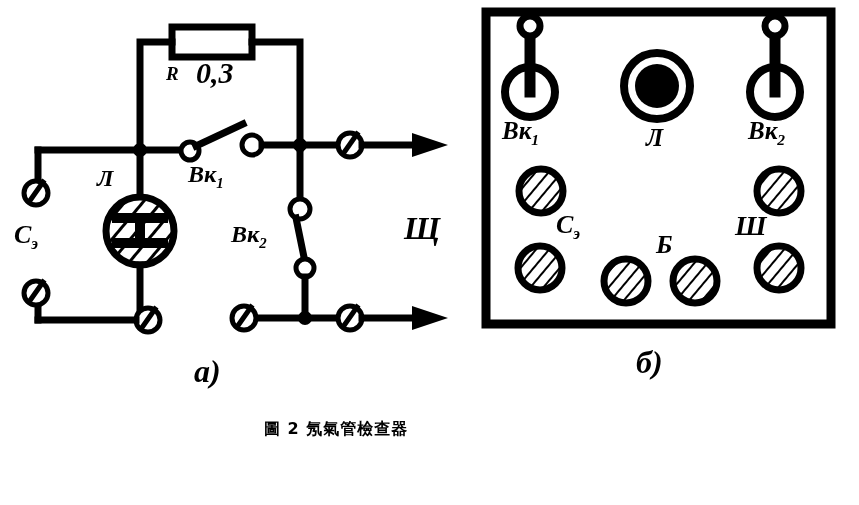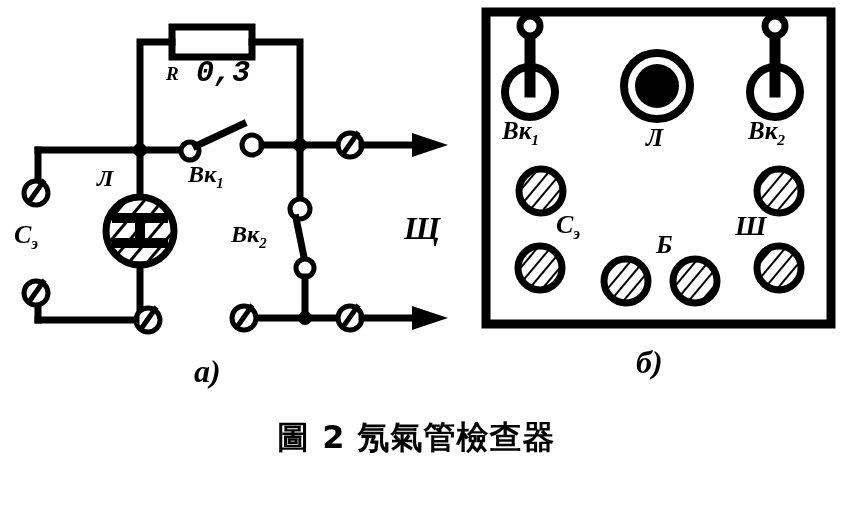--- a/index.html
+++ b/index.html
@@ -181,21 +181,21 @@
         <circle cx="626" cy="281" r="22" class="stroke" stroke-width="7"></circle>
 
         <circle cx="695" cy="281" r="22" fill="url(#hatchHole)"></circle>
         <circle cx="695" cy="281" r="22" class="stroke" stroke-width="7"></circle>
       </g>
     </g>
   </svg>
 
   <div class="lbl" style="left:166px; top:64px; font-size:19px;">R</div>
 
-  <div class="lbl" style="left:196px; top:58px; font-size:30px;font-family:Liberation Mono, monospace;">0,3</div>
+  <div class="lbl" style="left:196px; top:58px; font-size:30px;">0,3</div>
 
   <div class="lbl" style="left:97px; top:166px; font-size:24px;">Л</div>
 
   <div class="lbl" style="left:188px; top:162px; font-size:24px;"><span>Вк</span><span class="sub">1</span></div>
 
   <div class="lbl" style="left:231px; top:222px; font-size:24px;"><span>Вк</span><span class="sub">2</span></div>
 
   <div class="lbl" style="left:14px; top:222px; font-size:26px;"><span>С</span><span class="sub">э</span></div>
 
   <div class="lbl" style="left:404px; top:212px; font-size:32px;">Щ</div>
@@ -209,16 +209,16 @@
   <div class="lbl" style="left:646px; top:125px; font-size:25px;">Л</div>
 
   <div class="lbl" style="left:556px; top:212px; font-size:26px;"><span>С</span><span class="sub">э</span></div>
 
   <div class="lbl" style="left:735px; top:212px; font-size:28px;">Ш</div>
 
   <div class="lbl" style="left:656px; top:232px; font-size:26px;">Б</div>
 
   <div class="lbl" style="left:636px; top:346px; font-size:32px;">б)</div>
 
-  <div class="cap" style="left:277px; top:421px; font-size:32px;text-align:center;">圖 2   氖氣管檢查器</div>
+  <div class="cap" style="left:264px; top:421px; font-size:16px;text-align:center;">圖 2   氖氣管檢查器</div>
 
 
 </div>
 
 </body></html>

